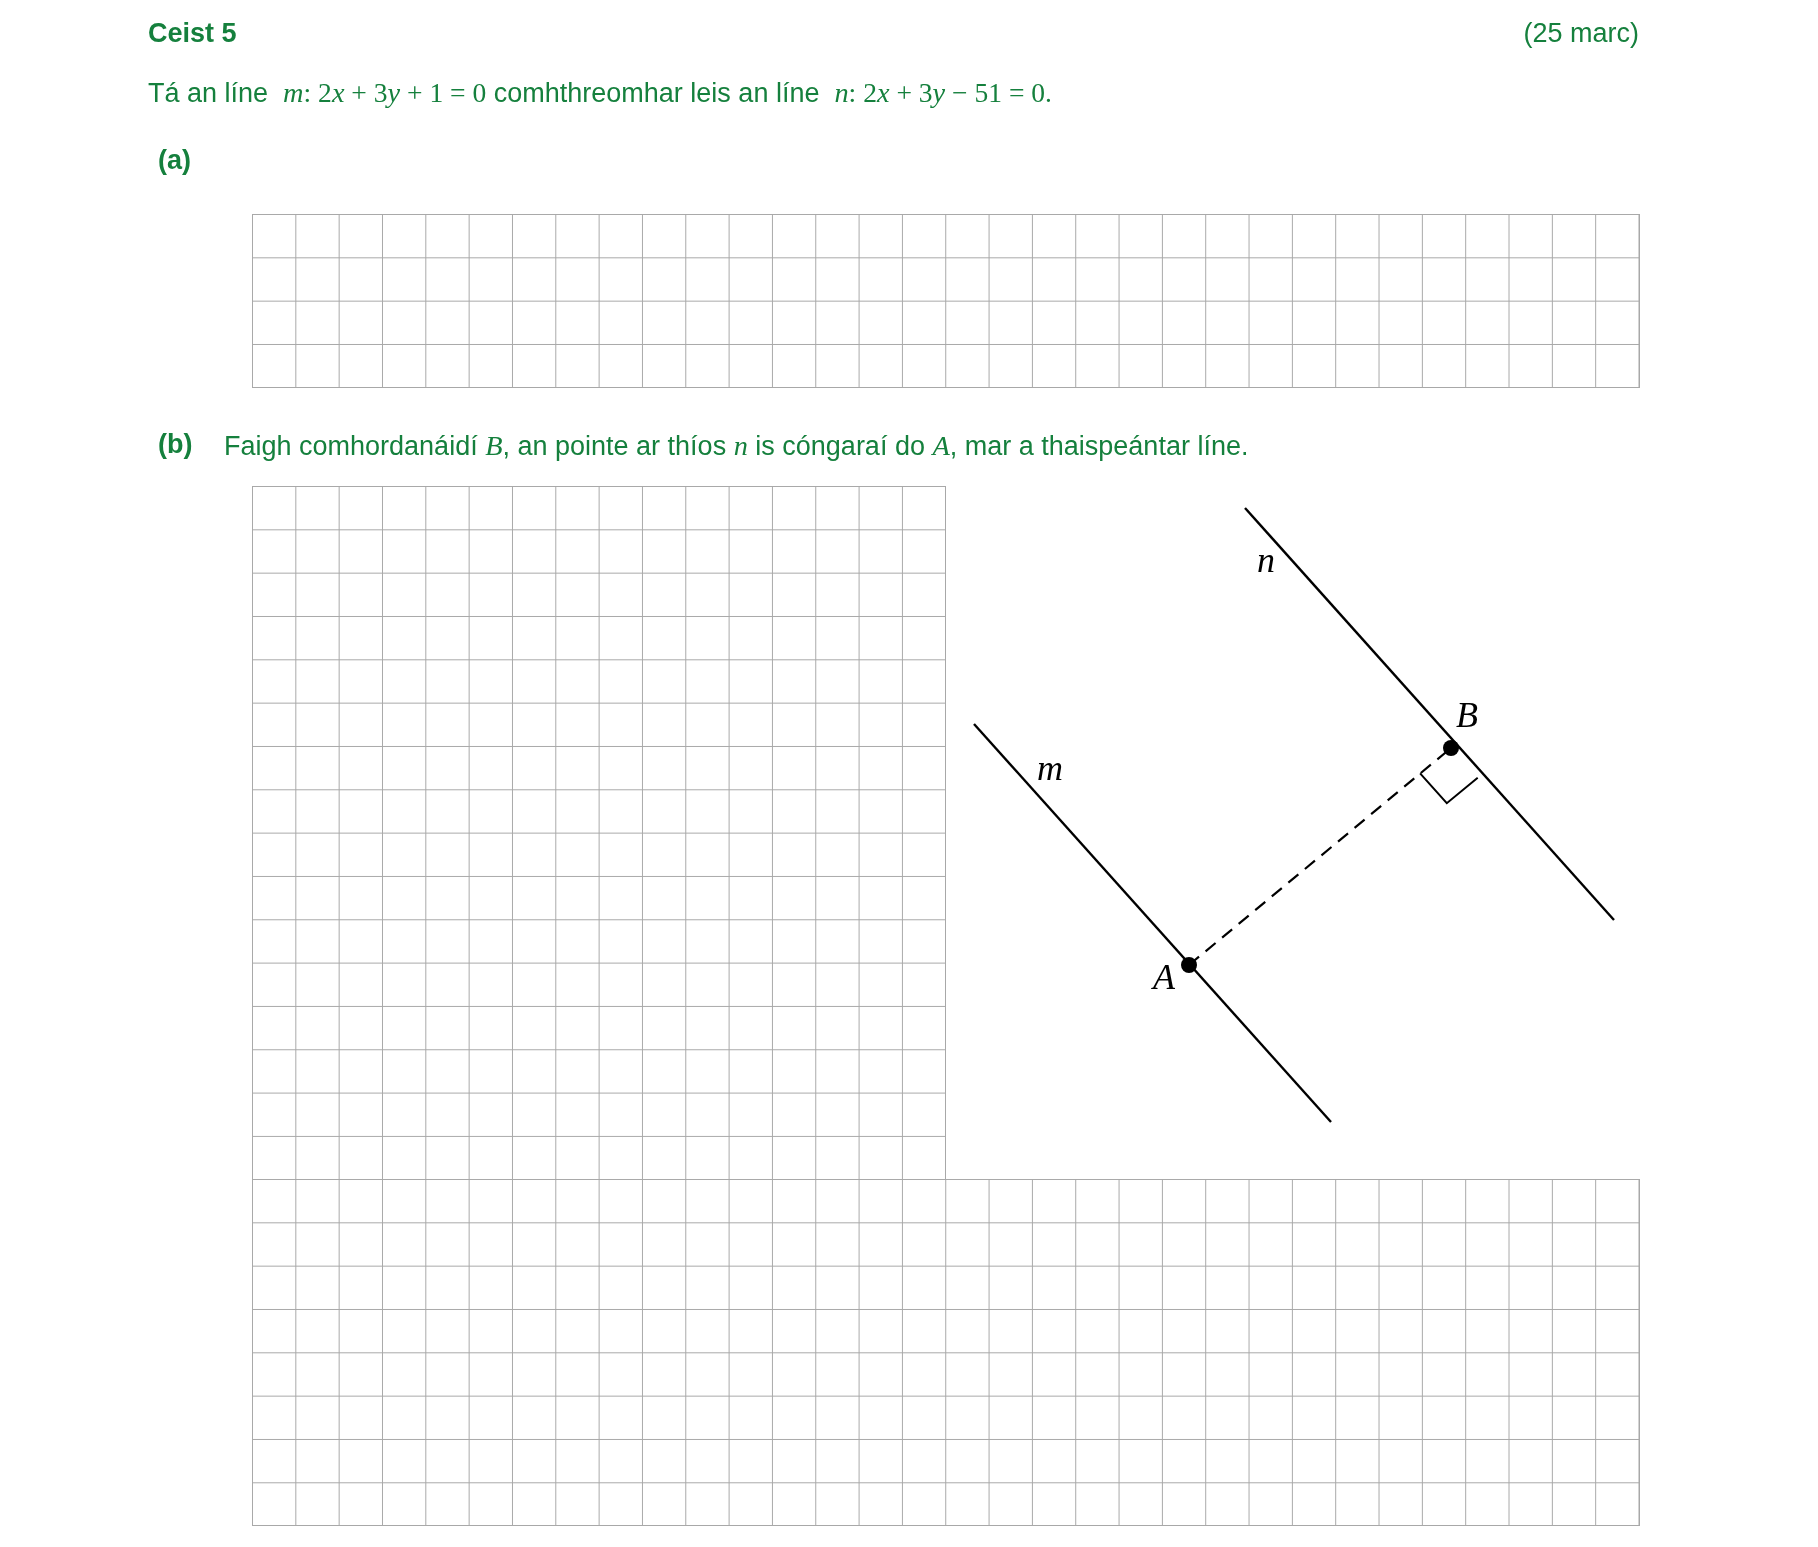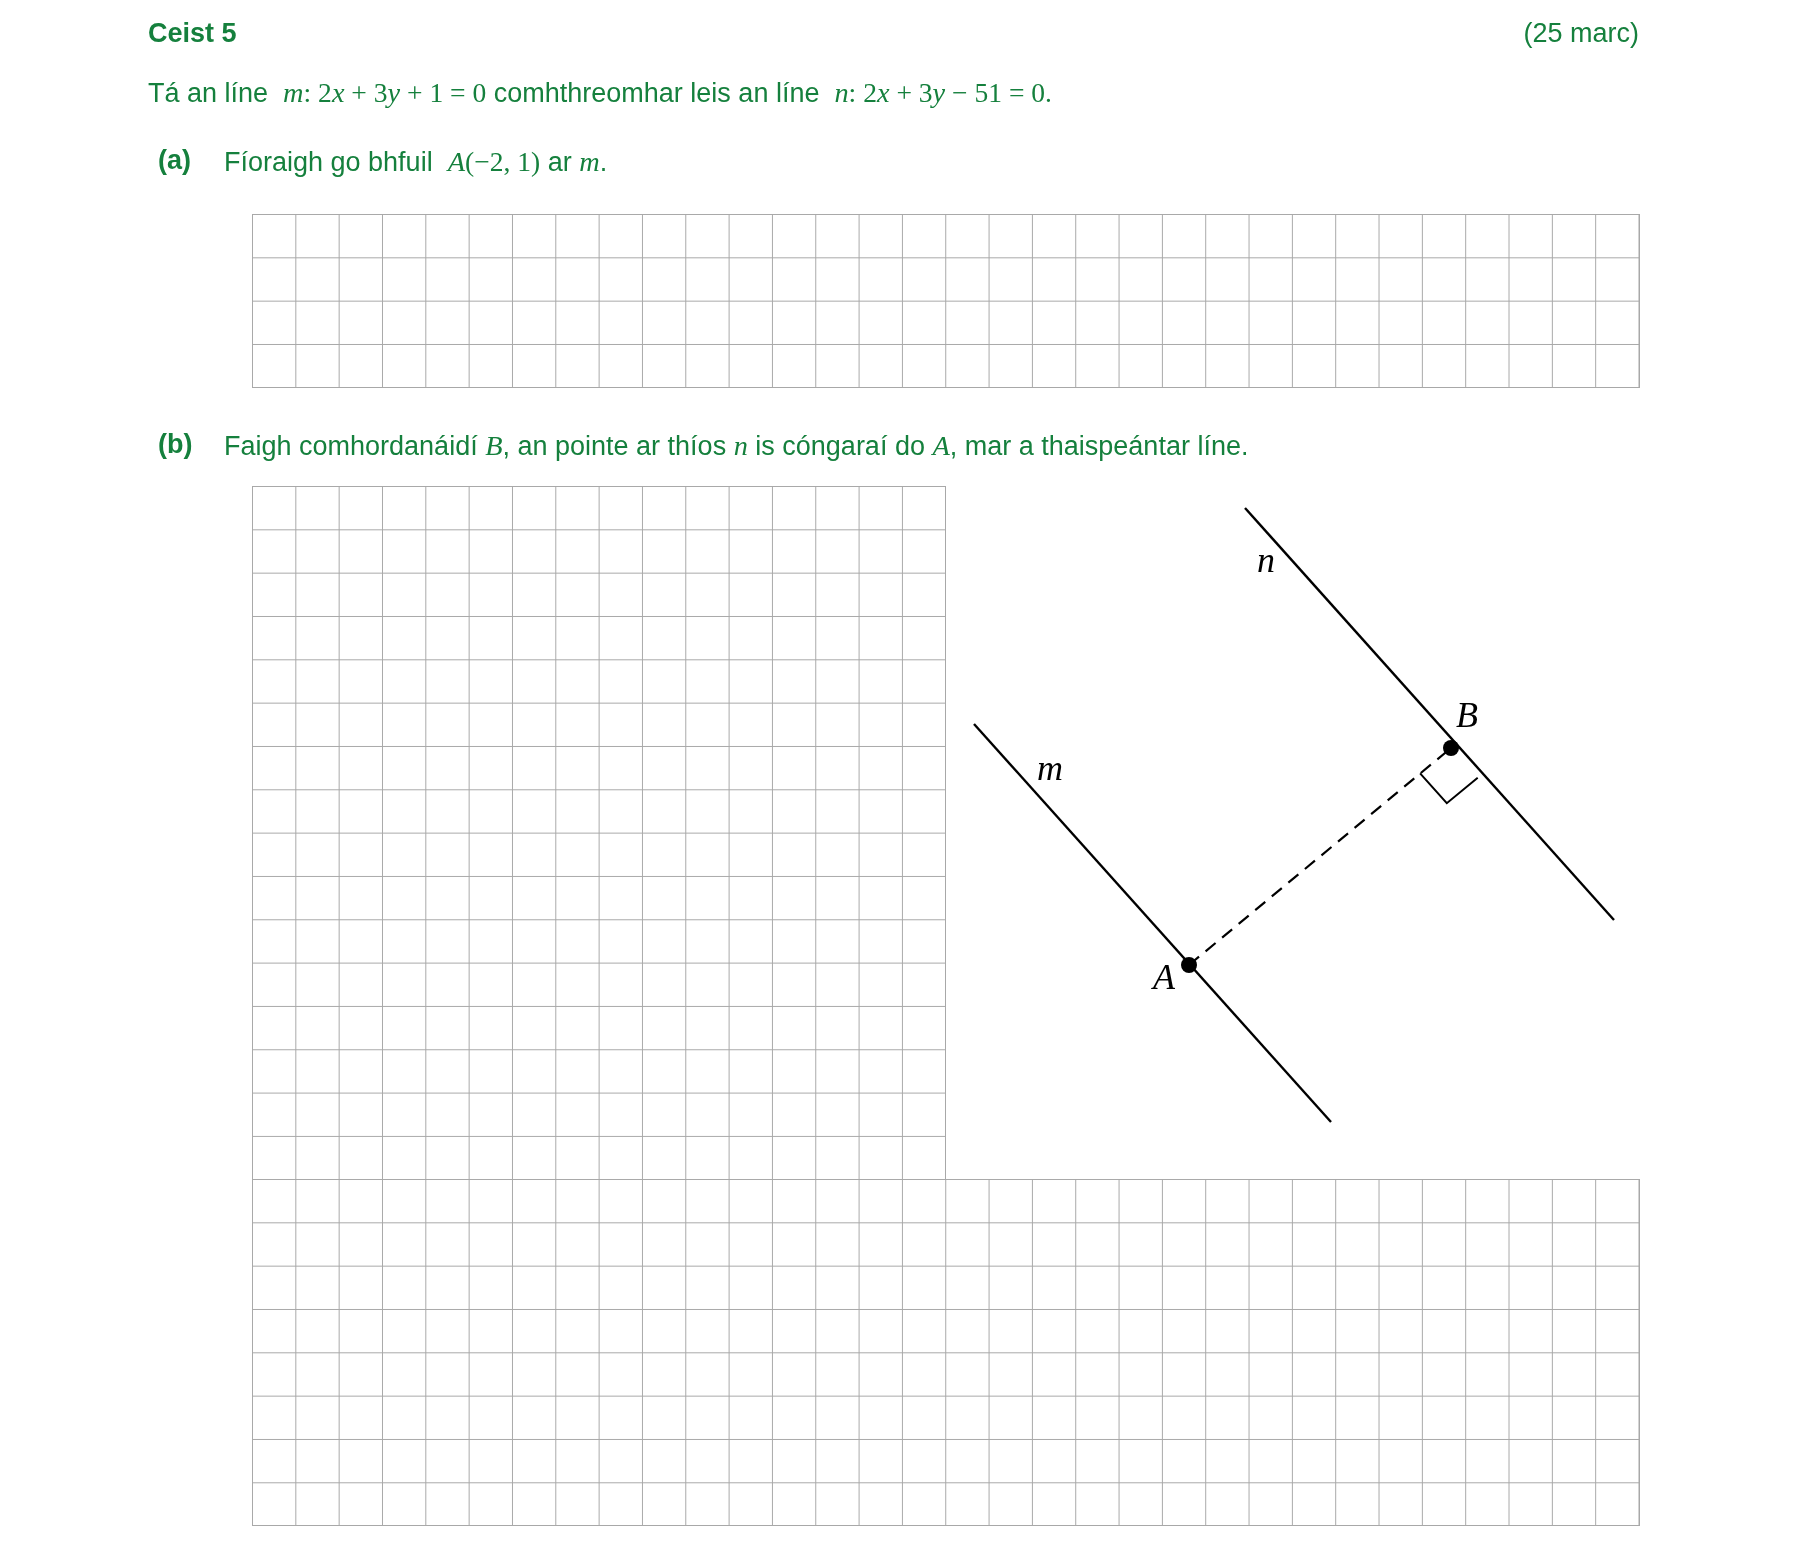--- a/index.html
+++ b/index.html
@@ -54,21 +54,20 @@
 <body>
 
 <div class="page">
 
   <div class="abs q-title">Ceist 5</div>
   <div class="abs q-marks">(25 marc)</div>
 
   <div class="abs txt statement"><span class="seg text">Tá an líne  </span><span class="seg var">m</span><span class="seg num">: 2</span><span class="seg var">x</span><span class="seg num"> + 3</span><span class="seg var">y</span><span class="seg num"> + 1 = 0</span><span class="seg text"> comhthreomhar leis an líne  </span><span class="seg var">n</span><span class="seg num">: 2</span><span class="seg var">x</span><span class="seg num"> + 3</span><span class="seg var">y</span><span class="seg num"> − 51 = 0.</span></div>
 
   <div class="abs txt part-label-a">(a)</div>
-  <div class="abs txt part-text-a"><span class="seg text">Fíoraigh go bhfuil  </span><span class="seg var">A</span><span class="seg num">(−2, 1)</span><span class="seg text"> ar </span><span class="seg var">m</span><span class="seg text">.</span></div>
 
   <div class="grid grid-a"></div>
 
   <div class="abs txt part-label-b">(b)</div>
   <div class="abs txt part-text-b"><span class="seg text">Faigh comhordanáidí </span><span class="seg var">B</span><span class="seg text">, an pointe ar thíos </span><span class="seg var">n</span><span class="seg text"> is cóngaraí do </span><span class="seg var">A</span><span class="seg text">, mar a thaispeántar líne.</span></div>
 
   <div class="grid grid-b-left"></div>
   <div class="grid grid-bottom"></div>
 
   <svg class="diagram-svg" width="1818" height="1547" viewBox="0 0 1818 1547">

